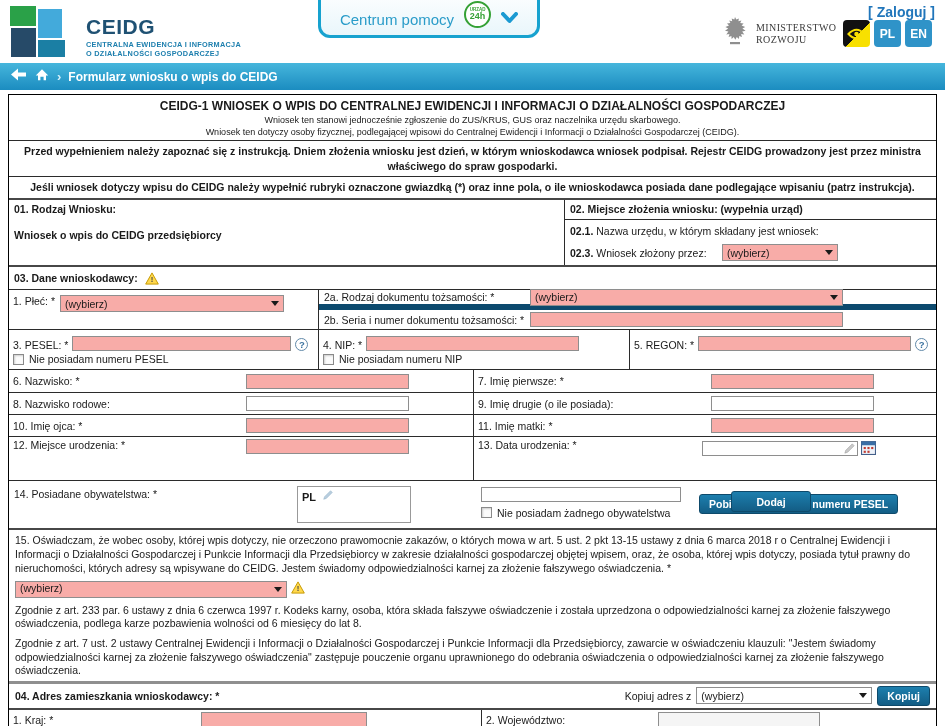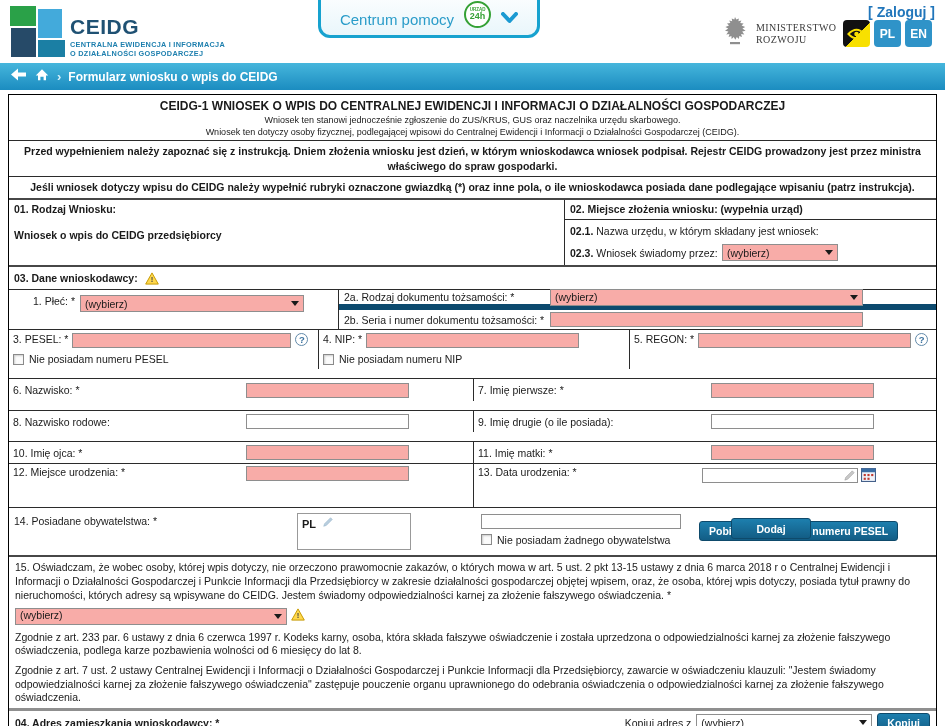--- a/index.html
+++ b/index.html
@@ -8,21 +8,21 @@
 
   
   .topbar { position:relative; height:63px; background:#fff; }
   .logo { position:absolute; left:8px; top:4px; display:flex; align-items:flex-start; }
   .logo-mark { position:relative; width:62px; height:54px; }
   .logo-mark .sq { position:absolute; }
   .sq.green { left:2px; top:2px; width:26px; height:20px; background:#2aa148; }
   .sq.lblue { left:30px; top:5px; width:24px; height:29px; background:#43aadb; }
   .sq.navy  { left:3px; top:24px; width:25px; height:29px; background:#264a68; }
   .sq.teal  { left:30px; top:36px; width:27px; height:17px; background:#1b7fa4; }
-  .logo-text { margin-left:0; padding-top:12px; }
+  .logo-text { margin-left:16px; padding-top:12px; }
   .brand-name { font-size:21px; font-weight:bold; color:#1f5173; letter-spacing:0.5px; line-height:1; }
   .brand-sub { font-size:7.3px; font-weight:bold; color:#1d7fae; letter-spacing:0.3px; line-height:1.25; margin-top:3px; }
 
   .help-btn { position:absolute; left:318px; top:-14px; width:222px; height:52px;
     border:3px solid #17a2cf; border-radius:12px; background:linear-gradient(#ffffff,#e9f6fb);
     display:flex; align-items:flex-end; justify-content:center; gap:10px; padding-bottom:7px; cursor:pointer; }
   .help-label { font-size:15px; color:#2a9cc9; }
   .badge-24 { width:27px; height:27px; border-radius:50%; border:2px solid #35a135; background:#fff;
     display:flex; flex-direction:column; align-items:center; justify-content:center; line-height:1; }
   .badge-24 .bt { font-size:4.5px; font-weight:bold; color:#35a135; }
@@ -83,35 +83,35 @@
     box-shadow:inset 1px 1px 2px rgba(0,0,0,0.18); vertical-align:-2px; margin-right:5px; cursor:pointer; }
   .qic { display:inline-flex; width:13px; height:13px; border-radius:50%; border:1px solid #6189a9;
     color:#3c73a0; font-size:9.5px; font-weight:bold; align-items:center; justify-content:center; vertical-align:middle; }
   .warn { display:inline-block; vertical-align:-3px; margin-left:4px; }
 
   
   .s03h { padding:5px; height:24px; }
 
   
   .r-plec { display:flex; height:40px; }
-  .pcell1 { width:310px; padding:5px 4px; display:flex; align-items:flex-start; gap:5px;margin-left:20px; }
+  .pcell1 { width:310px; padding:5px 4px; display:flex; align-items:flex-start; gap:5px; }
   .pcell2 { flex:1; display:flex; flex-direction:column; }
   .sub2a { display:flex; align-items:center; padding:2px 5px; border-bottom:6px solid #0c4a6e; height:20px; }
   .sub2b { display:flex; align-items:center; padding:2px 5px; height:19px; }
   .sub2a .flbl, .sub2b .flbl { width:206px; }
 
   
   .r-345 { display:flex; height:40px; }
   .tcell { padding:3px 4px; }
   .t1 { width:310px; } .t2 { width:311px; } .t3 { flex:1; }
-  .idline { display:flex; align-items:flex-start; gap:4px; height:18px; }
+  .idline { display:flex; align-items:flex-end; gap:4px; height:18px; }
   .cbline { margin-top:2px; display:flex; align-items:center; }
 
   
-  .frow { display:flex;margin-top:9px; }
+  .frow { display:flex; }
   .fcell { display:flex; align-items:center; padding:2px 4px; }
   .fc1 { width:465px; } .fc2 { flex:1; }
   .fcell .flbl { width:233px; flex:none; }
   .h22 { height:22px; } .h21 { height:21px; }
 
   
   .r-1213 { display:flex; height:44px; }
   .d-left { width:465px; padding:2px 4px; display:flex; align-items:flex-start; }
   .d-left .flbl { width:233px; }
   .d-right { flex:1; position:relative; padding:2px 4px; }
@@ -239,21 +239,21 @@
     <div class="cell c02">
       <div class="sech c02h">02. Miejsce złożenia wniosku: (wypełnia urząd)</div>
       <div class="c02body">
         <div>
           <span class="lblnum">02.1.</span>
           <span>Nazwa urzędu, w którym składany jest wniosek:</span>
         </div>
         <div class="f023row">
           <span class="flbl">
             <span class="lblnum">02.3.</span>
-            <span>Wniosek świadomy przez:</span>
+            <span>Wniosek złożony przez:</span>
           </span>
           <span class="sel pink w115">
             <span>(wybierz)</span>
             <span class="arr"></span>
           </span>
         </div>
       </div>
     </div>
   </div>
 

